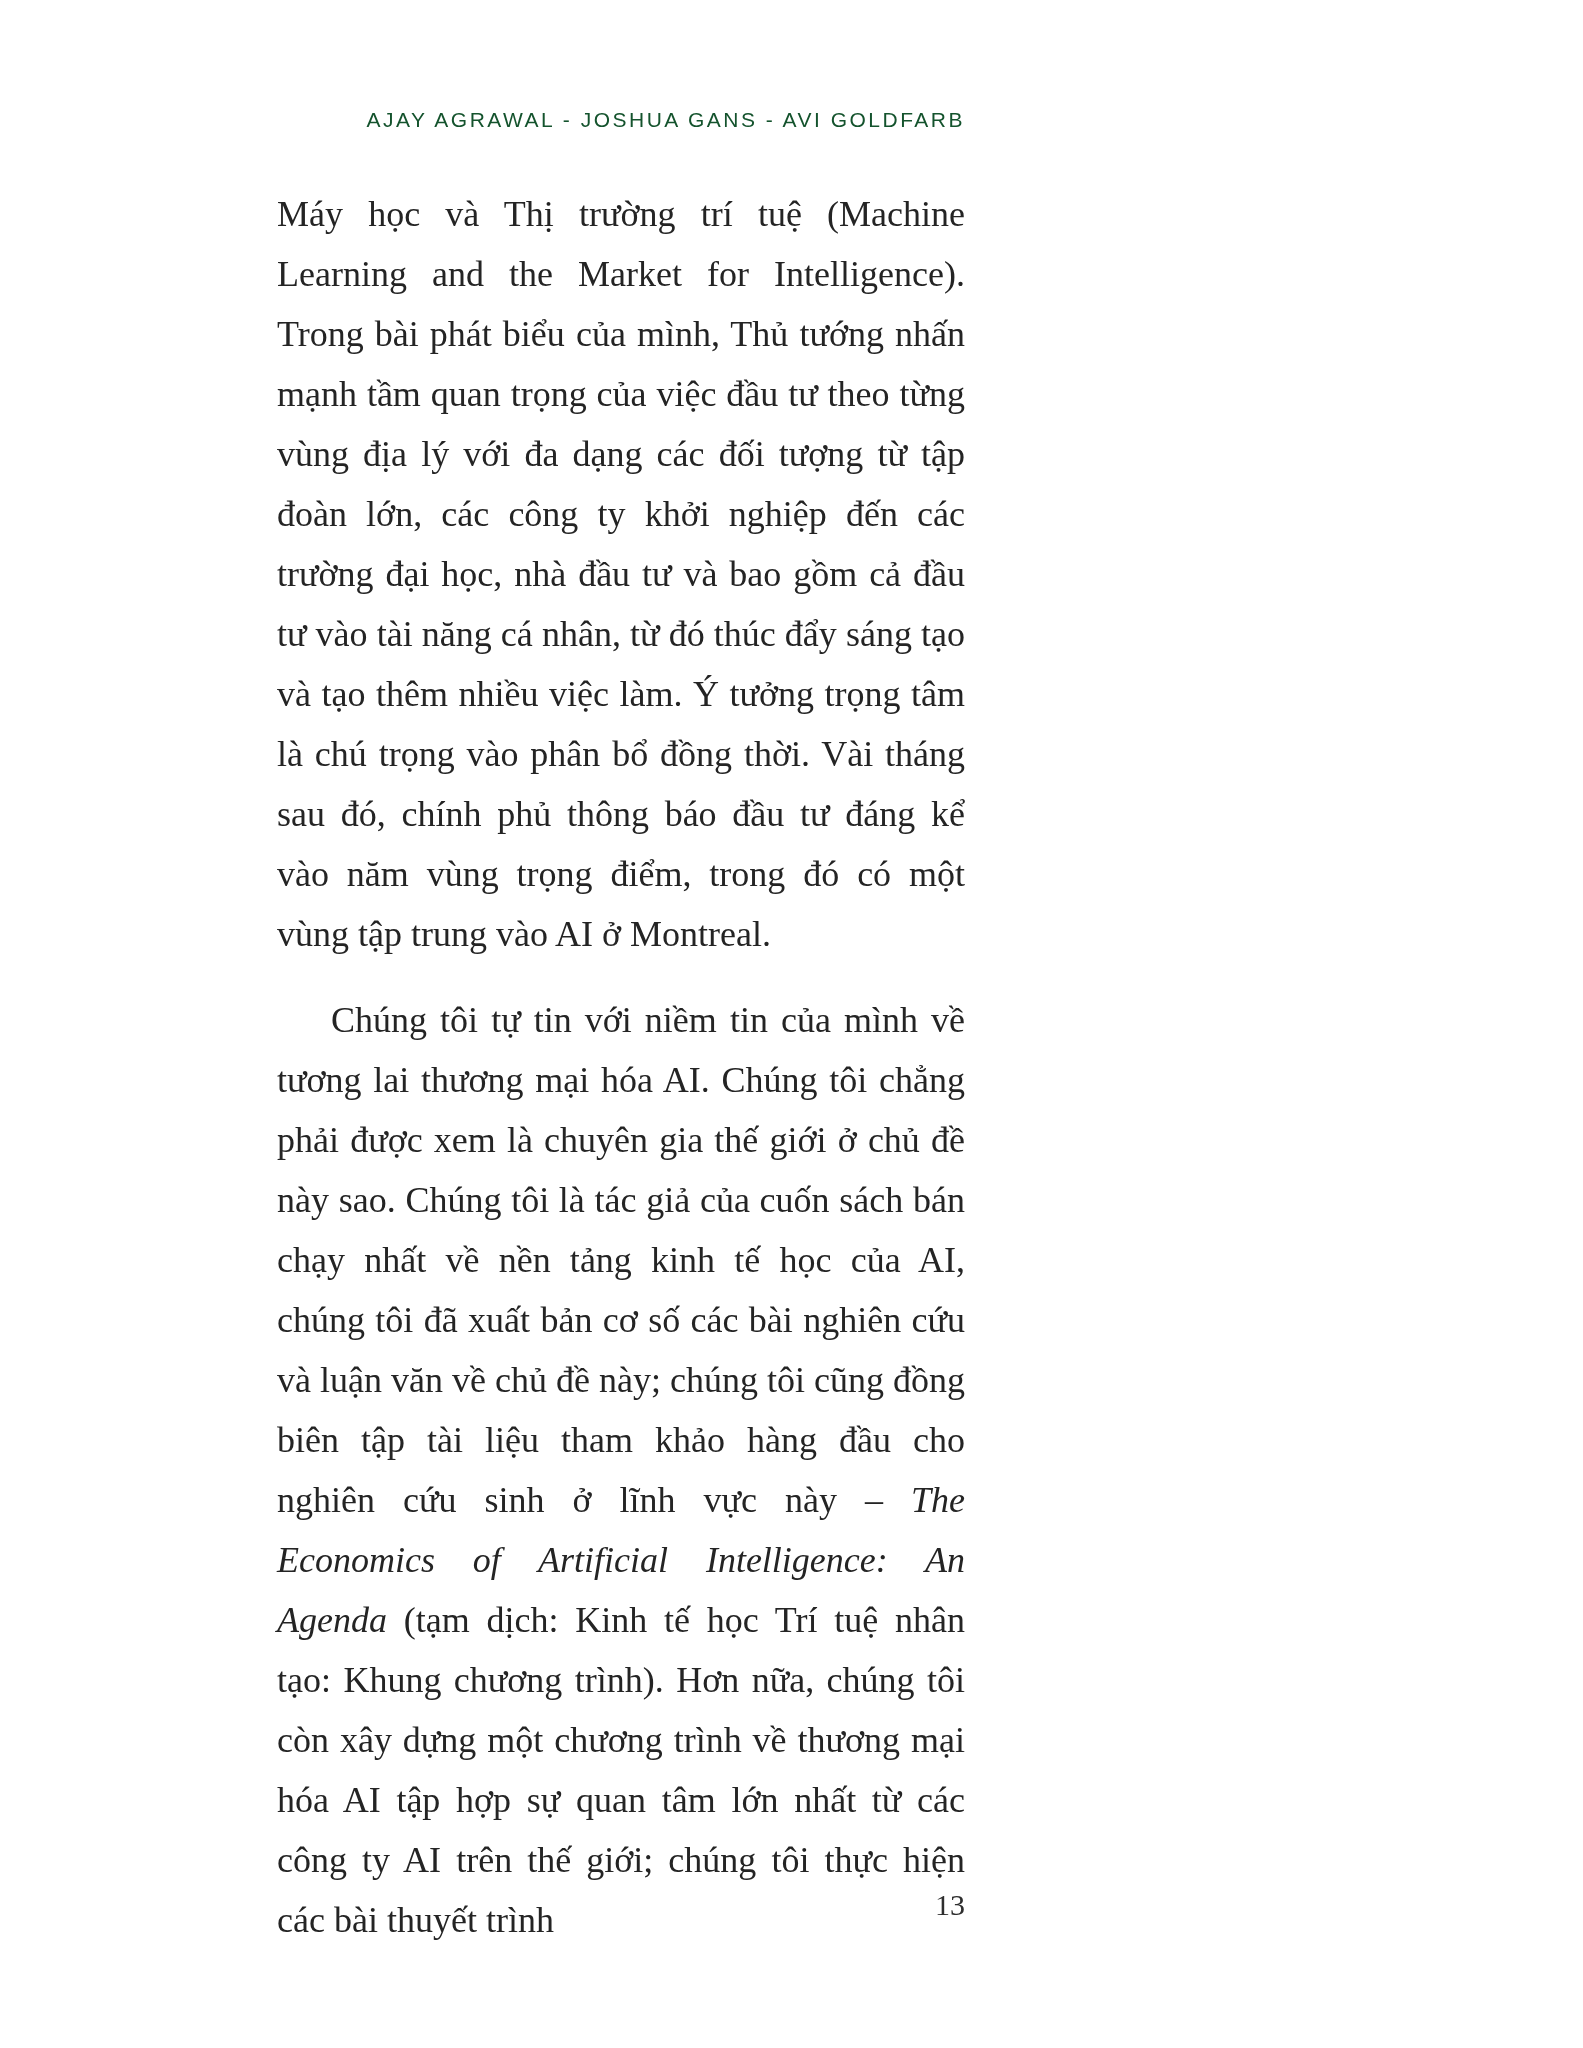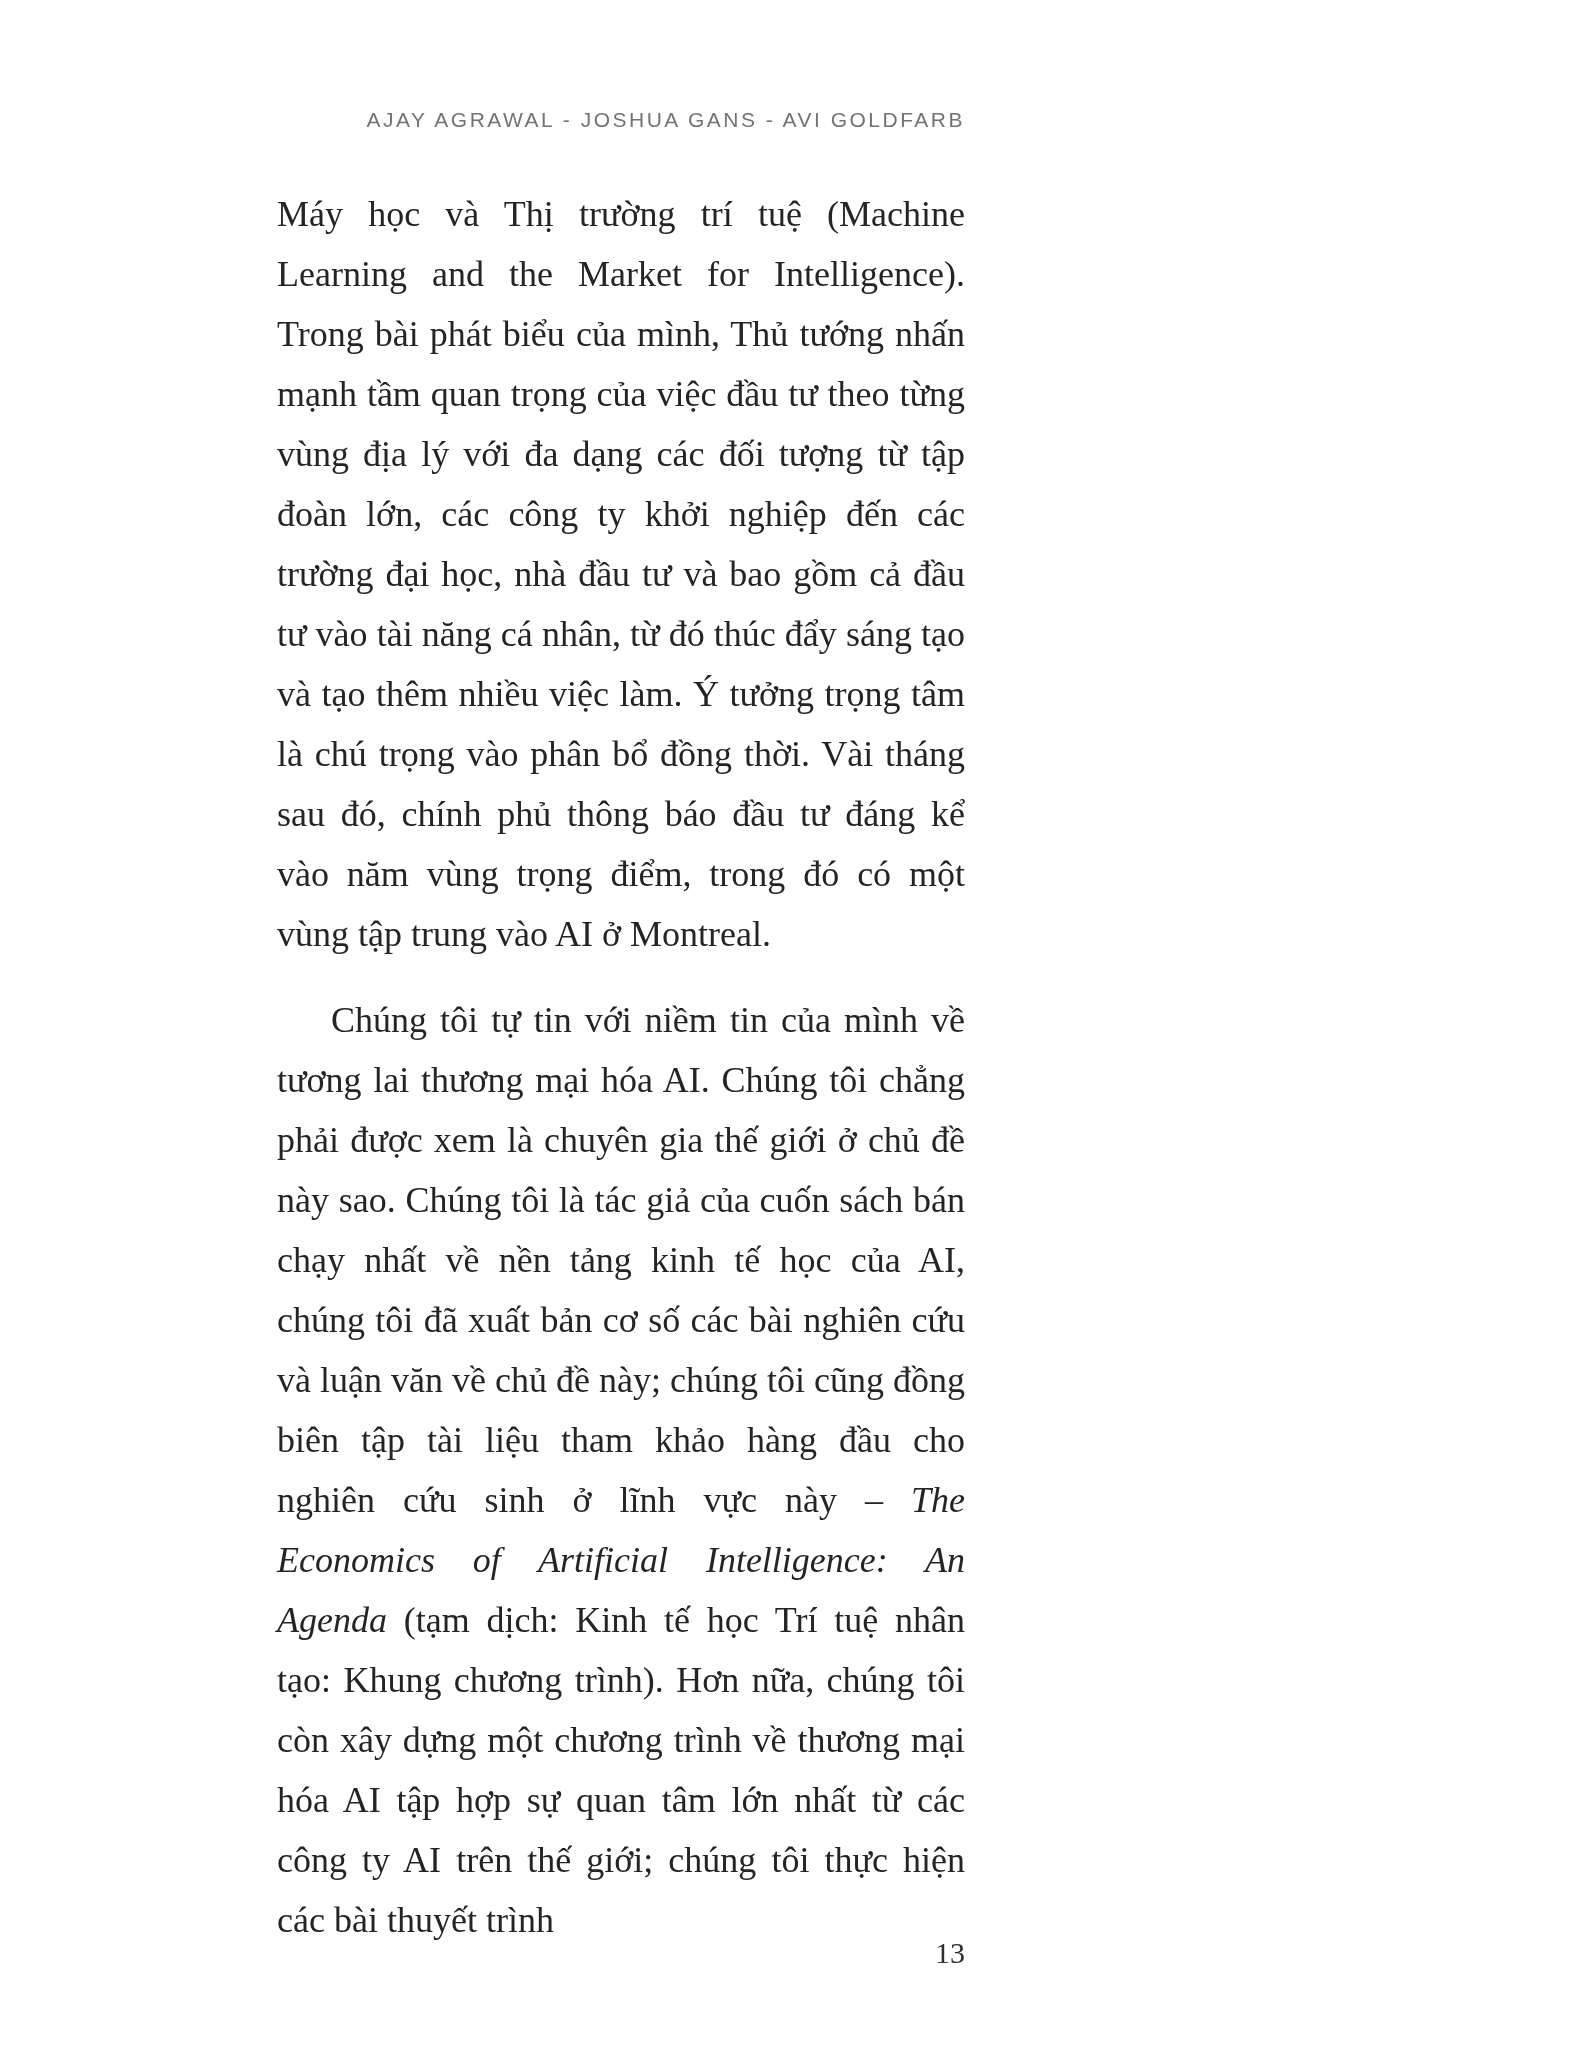--- a/index.html
+++ b/index.html
@@ -21,21 +21,21 @@
     position: absolute;
     left: 277px;
     top: 108px;
     width: 688px;
   }
   .running-head {
     font-family: "Liberation Sans", sans-serif;
     font-size: 21px;
     font-weight: 400;
     letter-spacing: 2.5px;
-    color: #737373;
+    color: #14532d;
     text-align: right;
     white-space: nowrap;
     margin: 0 0 52px 0;
   }
   .body-text {
     width: 100%;
   }
   .para {
     font-size: 36px;
     line-height: 60px;
@@ -46,21 +46,21 @@
   .para.indented {
     margin-top: 26px;
     text-indent: 54px;
   }
   .para em {
     font-style: italic;
   }
   .page-number {
     position: absolute;
     left: 277px;
-    top: 1936px;
+    top: 1888px;
     width: 688px;
     text-align: right;
     font-size: 30px;
     color: #2e2e2e;
     font-family: "Liberation Serif", serif;
   }
 </style>
 </head>
 <body>
 

